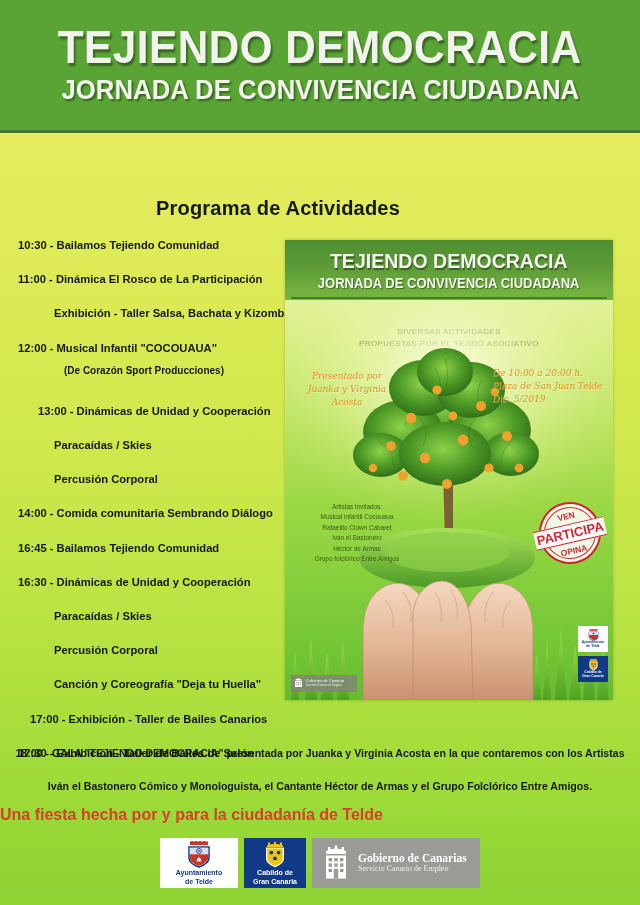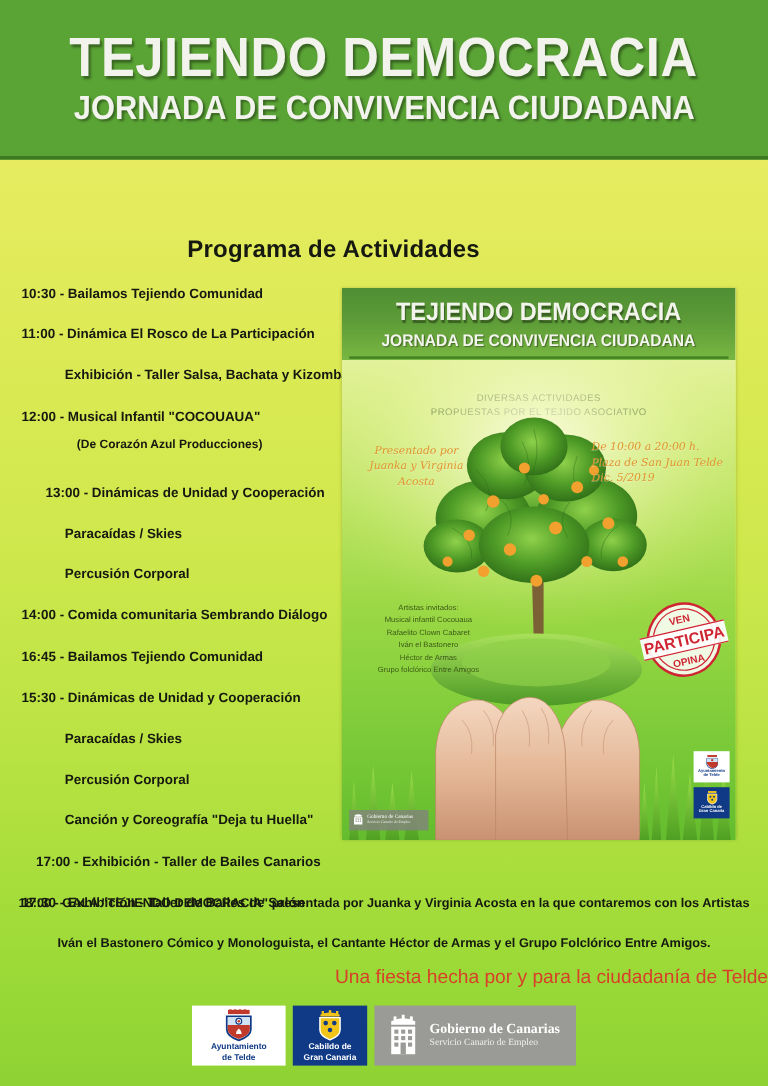--- a/index.html
+++ b/index.html
@@ -82,22 +82,22 @@
 
   
   .gala {
     position: absolute; left: 0; top: 748px; width: 640px;
     text-align: center; color: #16190f;
   }
   .gala .l { font-size: 10.6px; font-weight: 700; line-height: 1; }
   .gala .l2 { margin-top: 22px; }
   .tagline {
     position: absolute; left: 0; top: 806px; width: 640px;
-    text-align: right;
-    font-size: 16px; font-weight: 400; color: #d8402a;
+    text-align: left;
+    font-size: 16px; font-weight: 700; color: #d8402a;
   }
 
   
   .footer-logos {
     position: absolute; left: 0; top: 838px; width: 640px;
     display: flex; justify-content: center; align-items: stretch; gap: 6px;
   }
   .logo-telde {
     background: #ffffff; width: 78px; height: 50px;
     display: flex; flex-direction: column; align-items: center;
@@ -252,27 +252,27 @@
 
   <div class="intro">
     <div class="t1">Programa de Actividades</div>
   </div>
 
   <div class="schedule">
       <div class="sched-row main" style="margin-top: 0px;">10:30 - Bailamos Tejiendo Comunidad</div>
       <div class="sched-row main" style="margin-top: 23px;">11:00 - Dinámica El Rosco de La Participación</div>
       <div class="sched-row sub" style="margin-top: 23px;">Exhibición - Taller Salsa, Bachata y Kizomba</div>
       <div class="sched-row main" style="margin-top: 23px;">12:00 - Musical Infantil "COCOUAUA"</div>
-      <div class="sched-row note" style="margin-top: 12px;">(De Corazón Azul Producciones)</div>
+      <div class="sched-row note" style="margin-top: 12px;">(De Corazón Sport Producciones)</div>
       <div class="sched-row main" style="margin-top: 30px; margin-left: 20px;">13:00 - Dinámicas de Unidad y Cooperación</div>
       <div class="sched-row sub" style="margin-top: 23px;">Paracaídas / Skies</div>
       <div class="sched-row sub" style="margin-top: 23px;">Percusión Corporal</div>
       <div class="sched-row main" style="margin-top: 23px;">14:00 - Comida comunitaria Sembrando Diálogo</div>
       <div class="sched-row main" style="margin-top: 23px;">16:45 - Bailamos Tejiendo Comunidad</div>
-      <div class="sched-row main" style="margin-top: 23px;">15:30 - Dinámicas de Unidad y Cooperación</div>
+      <div class="sched-row main" style="margin-top: 23px;">16:30 - Dinámicas de Unidad y Cooperación</div>
       <div class="sched-row sub" style="margin-top: 23px;">Paracaídas / Skies</div>
       <div class="sched-row sub" style="margin-top: 23px;">Percusión Corporal</div>
       <div class="sched-row sub" style="margin-top: 23px;">Canción y Coreografía "Deja tu Huella"</div>
       <div class="sched-row main" style="margin-top: 23px; padding-left: 12px;">17:00 - Exhibición - Taller de Bailes Canarios</div>
       <div class="sched-row main" style="margin-top: 23px;">17:30 - Exhibición - Taller de Bailes de Salón</div>
     </div>
 
   <div class="inner">
 
     <svg class="tree-wrap" viewBox="0 0 328 460" preserveAspectRatio="none">

